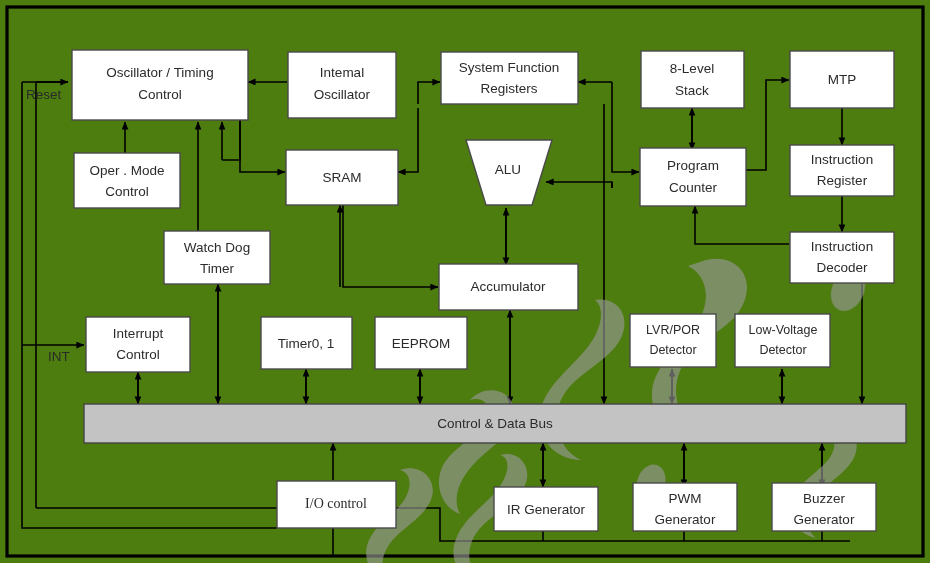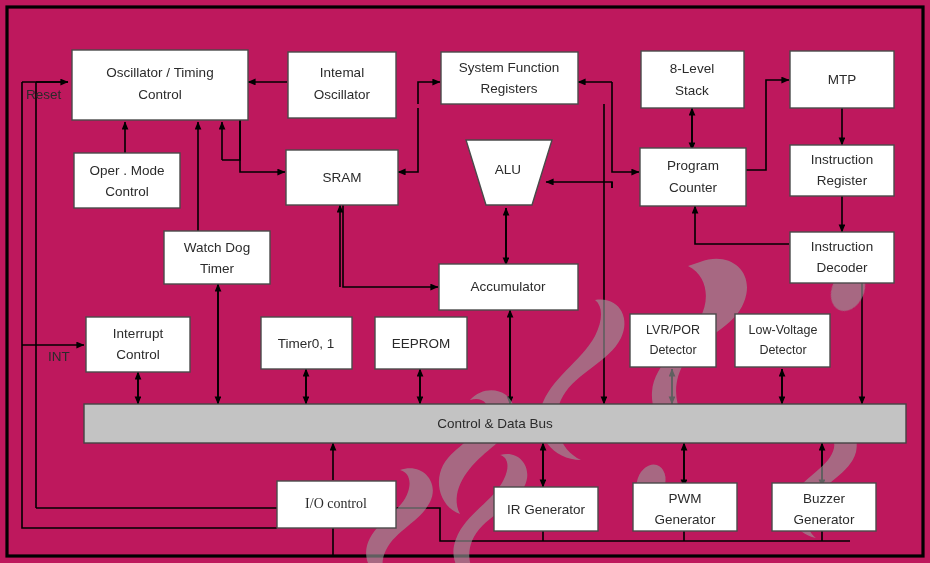--- a/index.html
+++ b/index.html
@@ -1,18 +1,18 @@
 <!DOCTYPE html>
 <html><head>
 <meta charset="utf-8">
 <style>
   html,body{margin:0;padding:0;background:#ffffff;}
   body{width:930px;height:563px;overflow:hidden;
        font-family:"Liberation Sans","DejaVu Sans",sans-serif;}
-  #root{position:relative;width:930px;height:563px;background:#be185d;}
+  #root{position:relative;width:930px;height:563px;background:#4d7c0f;}
   svg#diagram{position:absolute;left:0;top:0;width:930px;height:563px;}
   .blk{fill:#ffffff;stroke:#4a4a4a;stroke-width:1.4;}
   .blk-bus{fill:#c3c3c3;stroke:#444;stroke-width:1.4;}
   .frame{fill:none;stroke:#000000;stroke-width:3.2;}
   .wire{stroke:#000000;stroke-width:1.6;fill:none;}
   .lbl{font-family:"Liberation Sans","DejaVu Sans",sans-serif;
        font-size:13.5px;fill:#2b2b2b;text-anchor:middle;dominant-baseline:middle;}
   .lbl-sm{font-size:12.5px;}
   .lbl-serif{font-family:"Liberation Serif","DejaVu Serif",serif;font-size:14px;}
   .lbl-pin{font-size:13.5px;fill:#2b2b2b;text-anchor:start;dominant-baseline:middle;}

